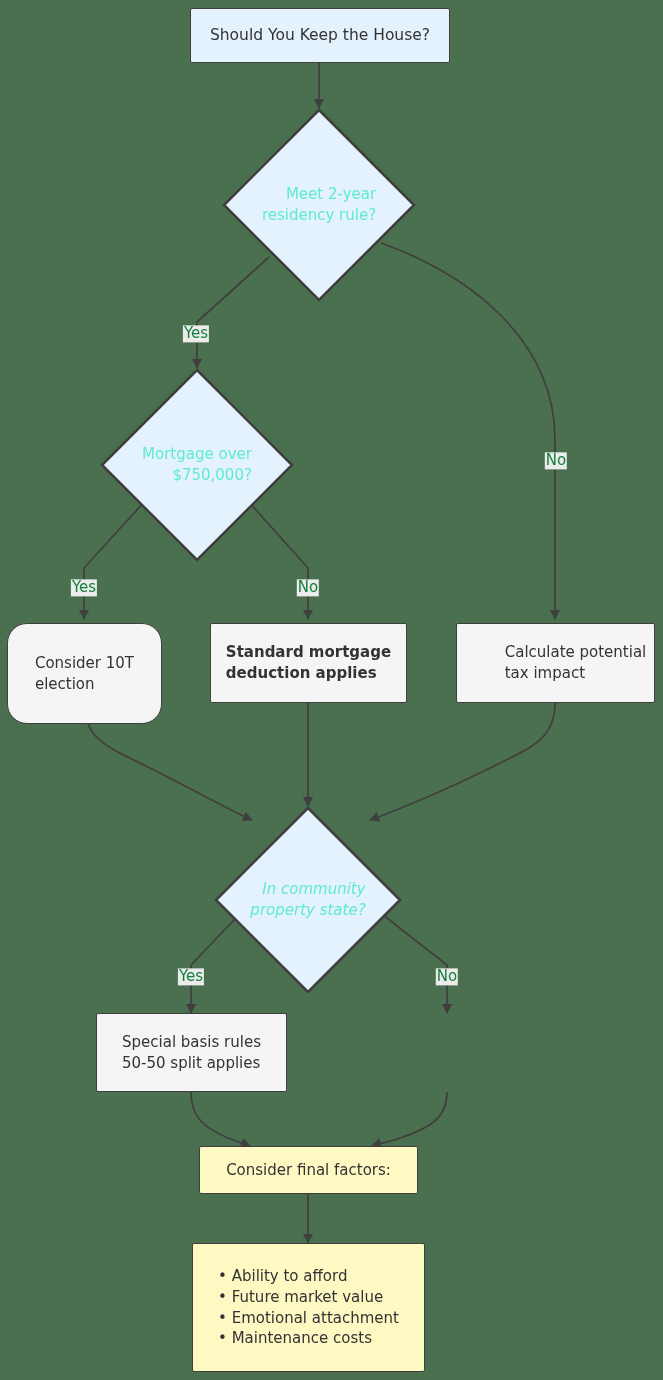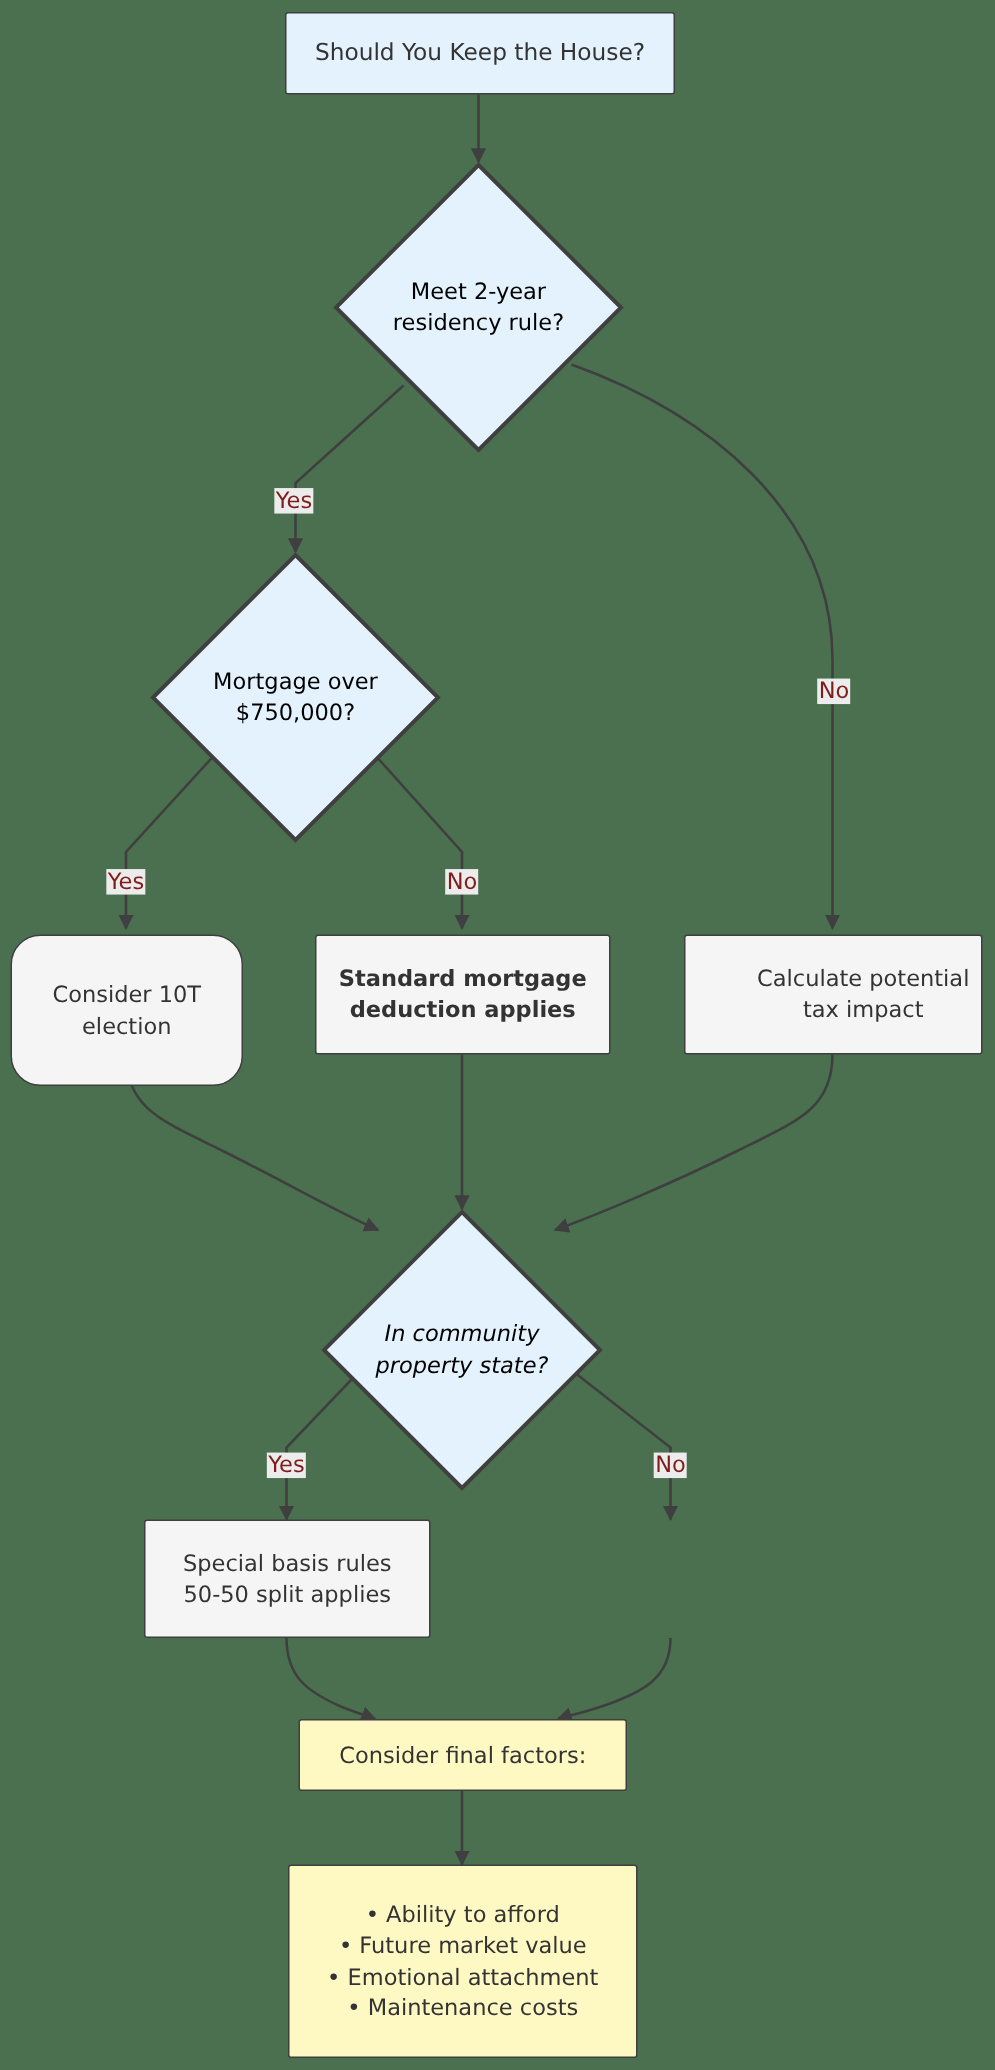--- a/index.html
+++ b/index.html
@@ -27,21 +27,20 @@
     width: 663px;
     height: 1380px;
     pointer-events: none;
   }
   .node {
     position: absolute;
     box-sizing: border-box;
     display: flex;
     align-items: center;
     justify-content: center;
-    text-align: center;
     color: #333333;
     line-height: 1.38;
   }
   .rect-node {
     border: 1.6px solid #3f3f3f;
     border-radius: 2px;
   }
   .rect-blue {
     background: #e3f2fd;
   }
@@ -65,29 +64,29 @@
   }
   .diamond-node .diamond-text {
     position: absolute;
     left: 0;
     top: 0;
     width: 100%;
     height: 100%;
     display: flex;
     align-items: center;
     justify-content: center;
-    text-align: center;
-    color: #000000;
+    text-align: right;
+    color: #5eead4;
     line-height: 1.38;
     white-space: pre-line;
   }
   .edge-label {
     position: absolute;
     background: #ececec;
-    color: #7f1d1d;
+    color: #15803d;
     padding: 0 1px;
     line-height: 1.15;
     transform: translate(-50%, -50%);
     white-space: nowrap;
     text-align: center;
   }
   .fs16 { font-size: 15.5px; }
   .fs15 { font-size: 15px; }
 </style>
 </head>

